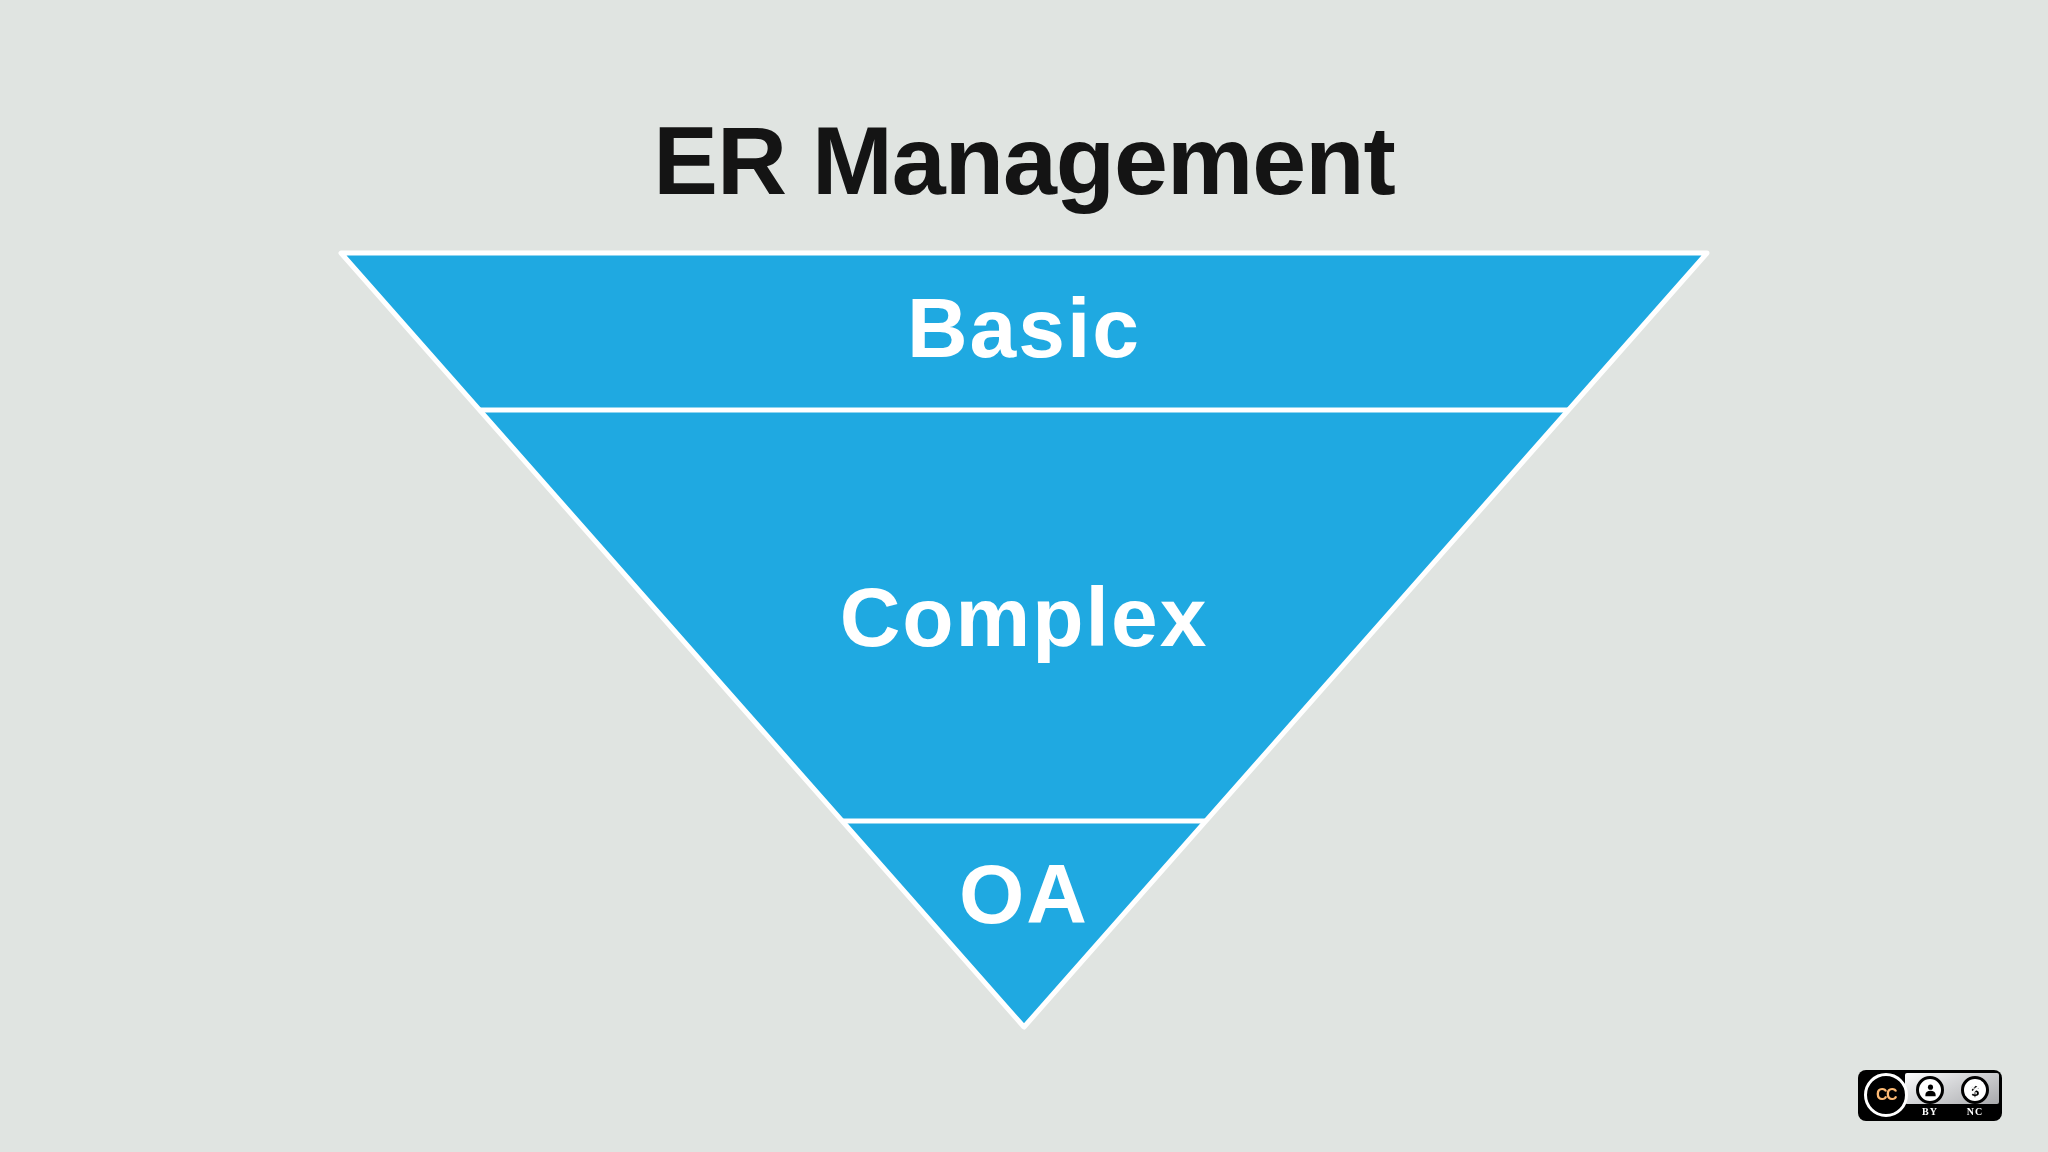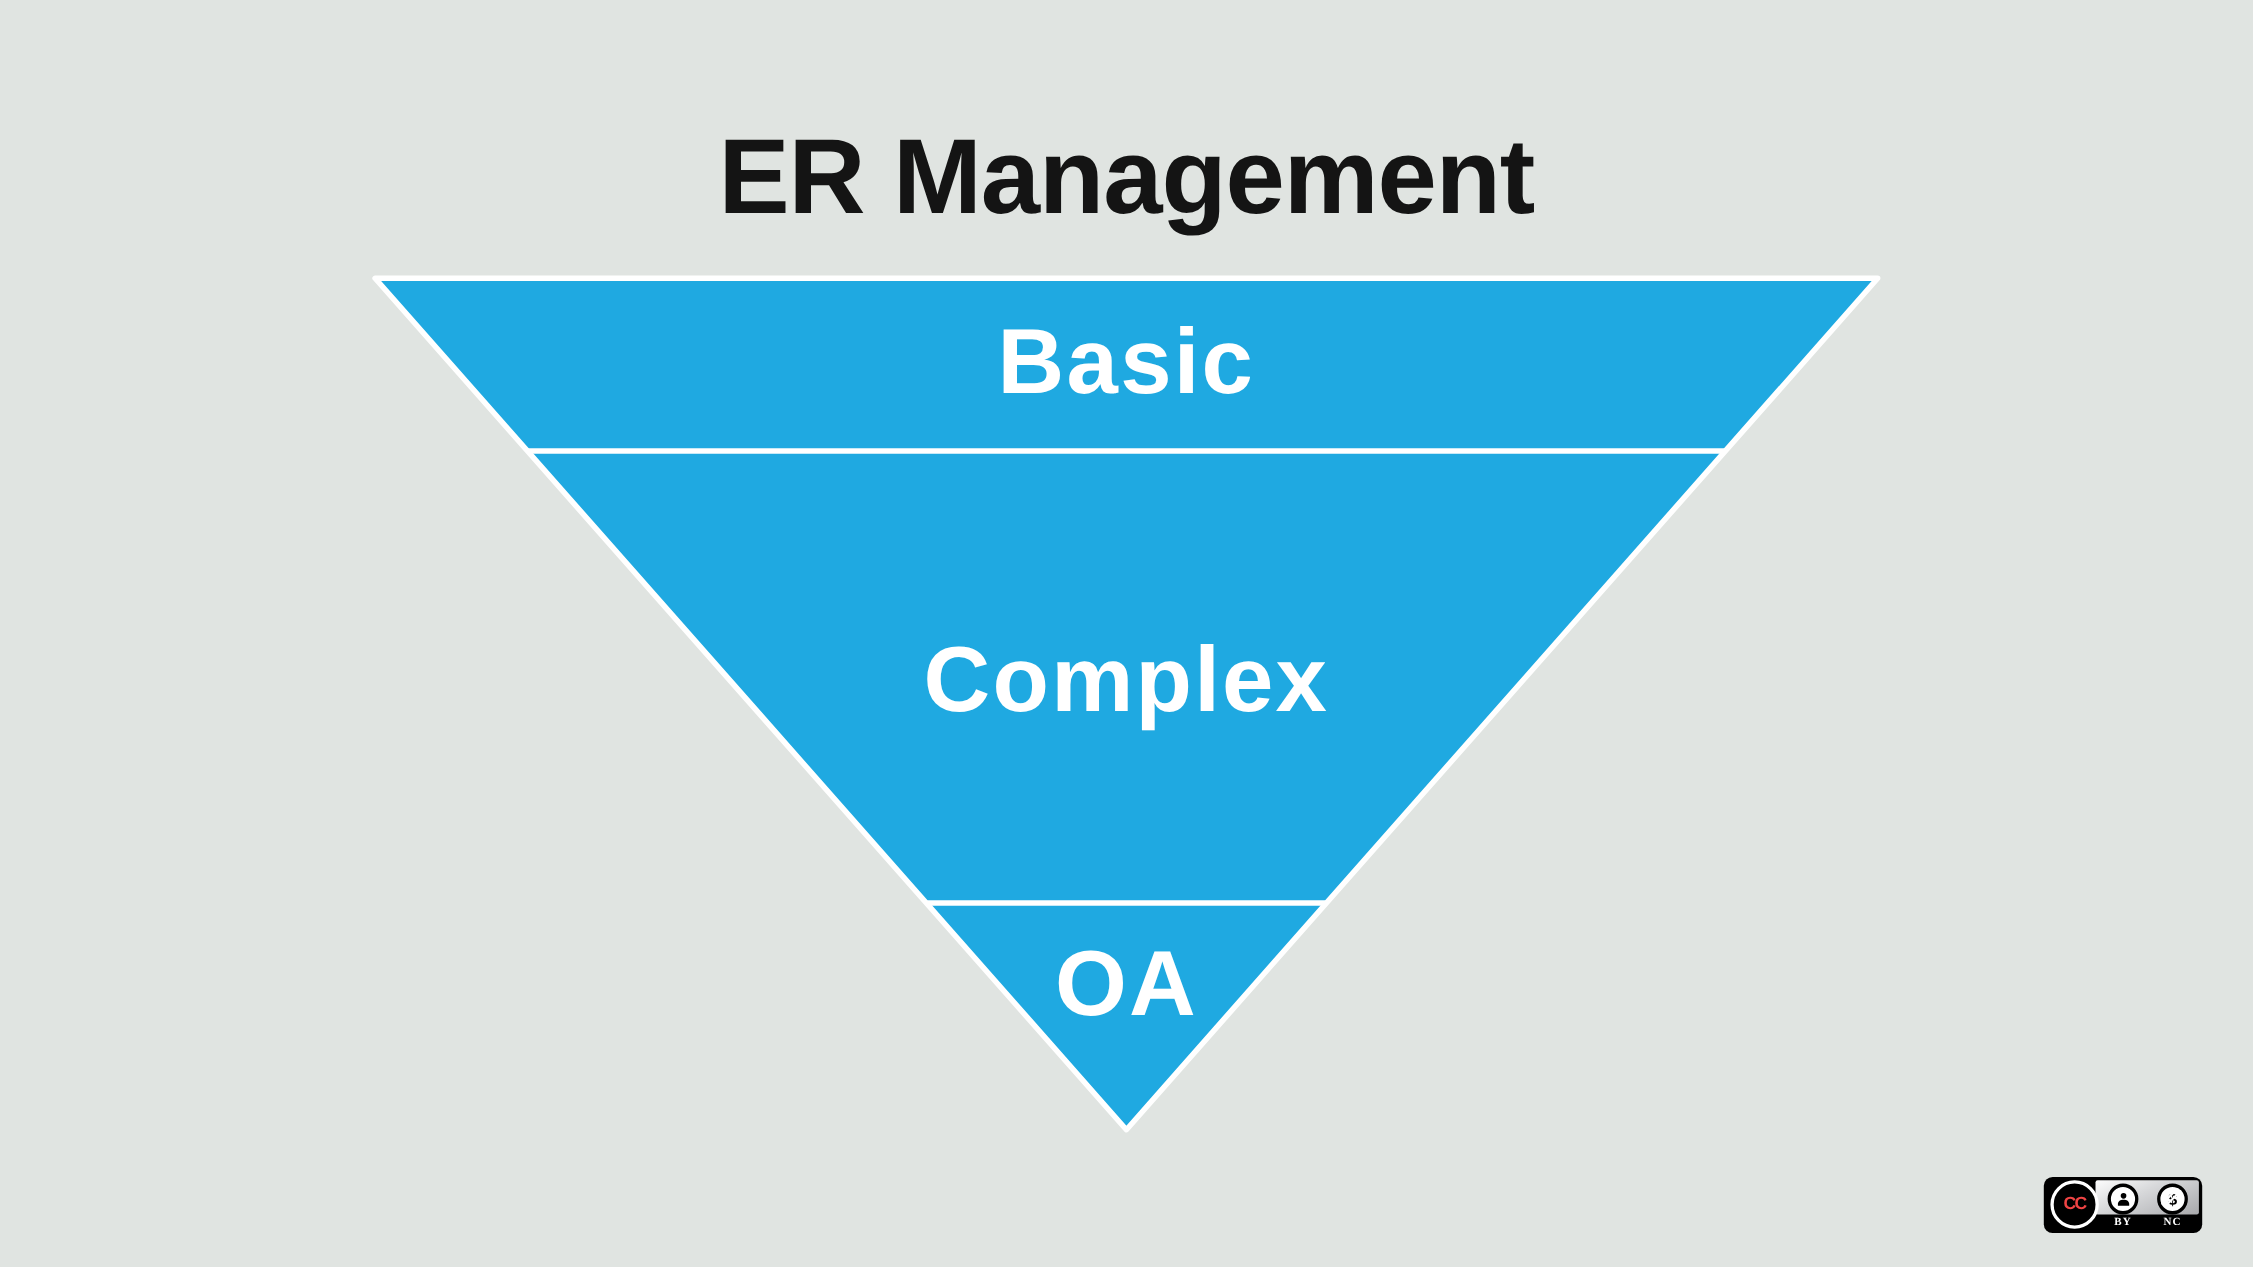--- a/index.html
+++ b/index.html
@@ -74,21 +74,21 @@
   .cc-logo-circle {
     position: absolute;
     left: 3px; top: 0;
     width: 44px; height: 44px;
     border-radius: 50%;
     background: #000;
     border: 3px solid #fff;
     display: flex;
     align-items: center;
     justify-content: center;
-    color: #ef4444;
+    color: #fdba74;
     font-size: 16px;
     font-weight: 700;
     letter-spacing: -1.5px;
   }
   .cc-icon-circle {
     position: absolute;
     top: 3px;
     width: 28px; height: 28px;
     border-radius: 50%;
     background: #fff;

